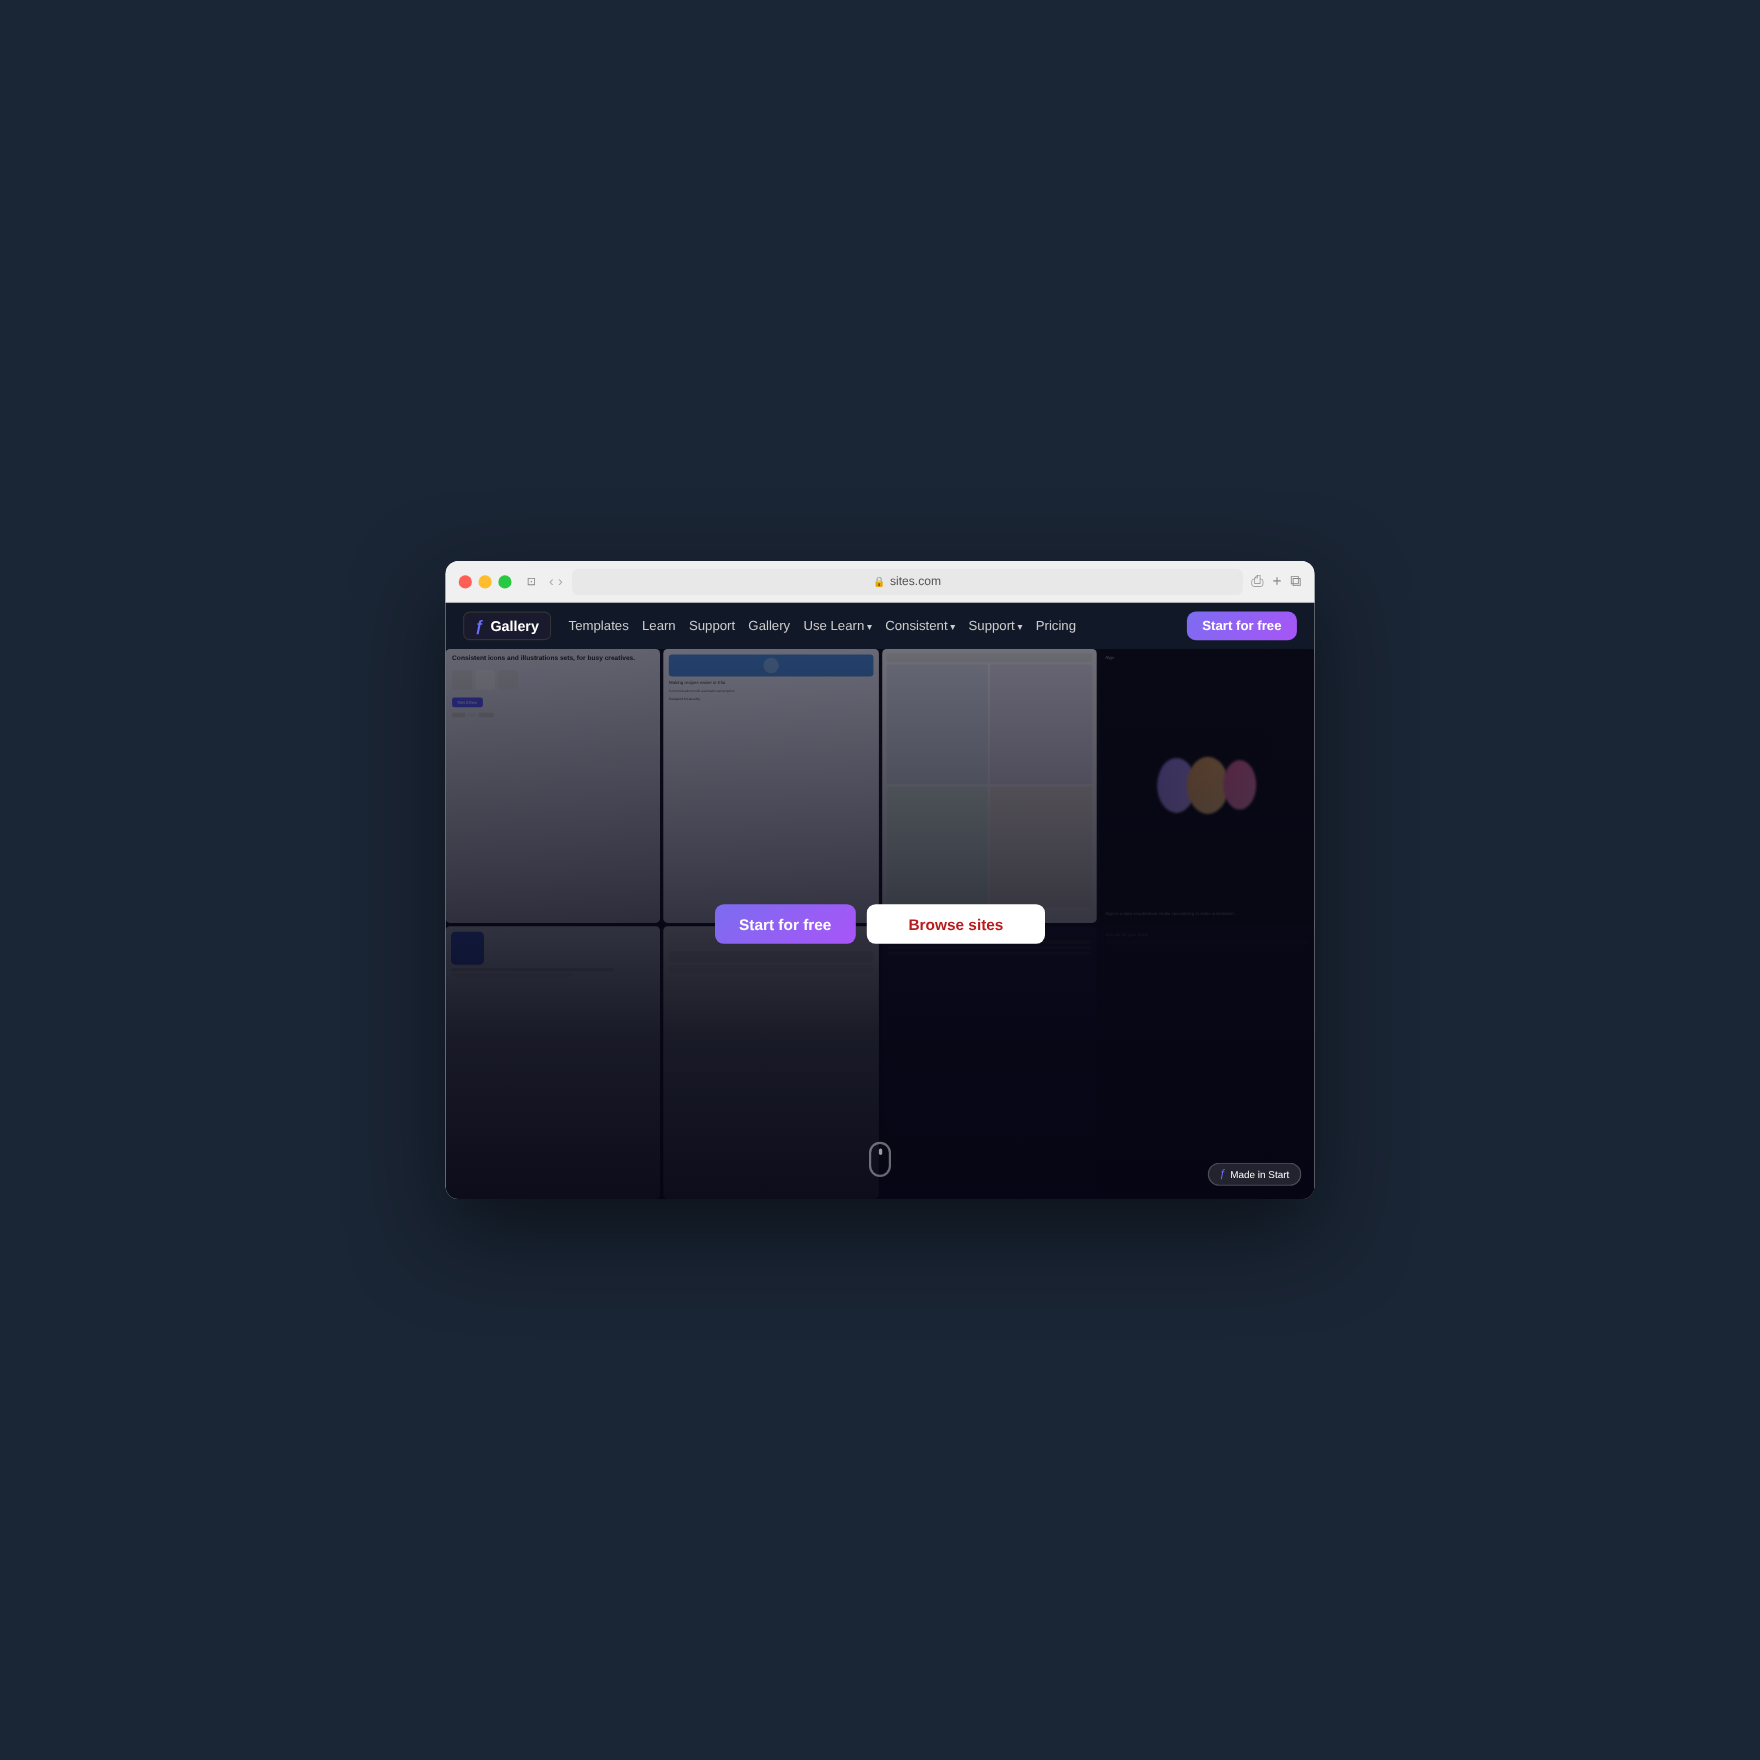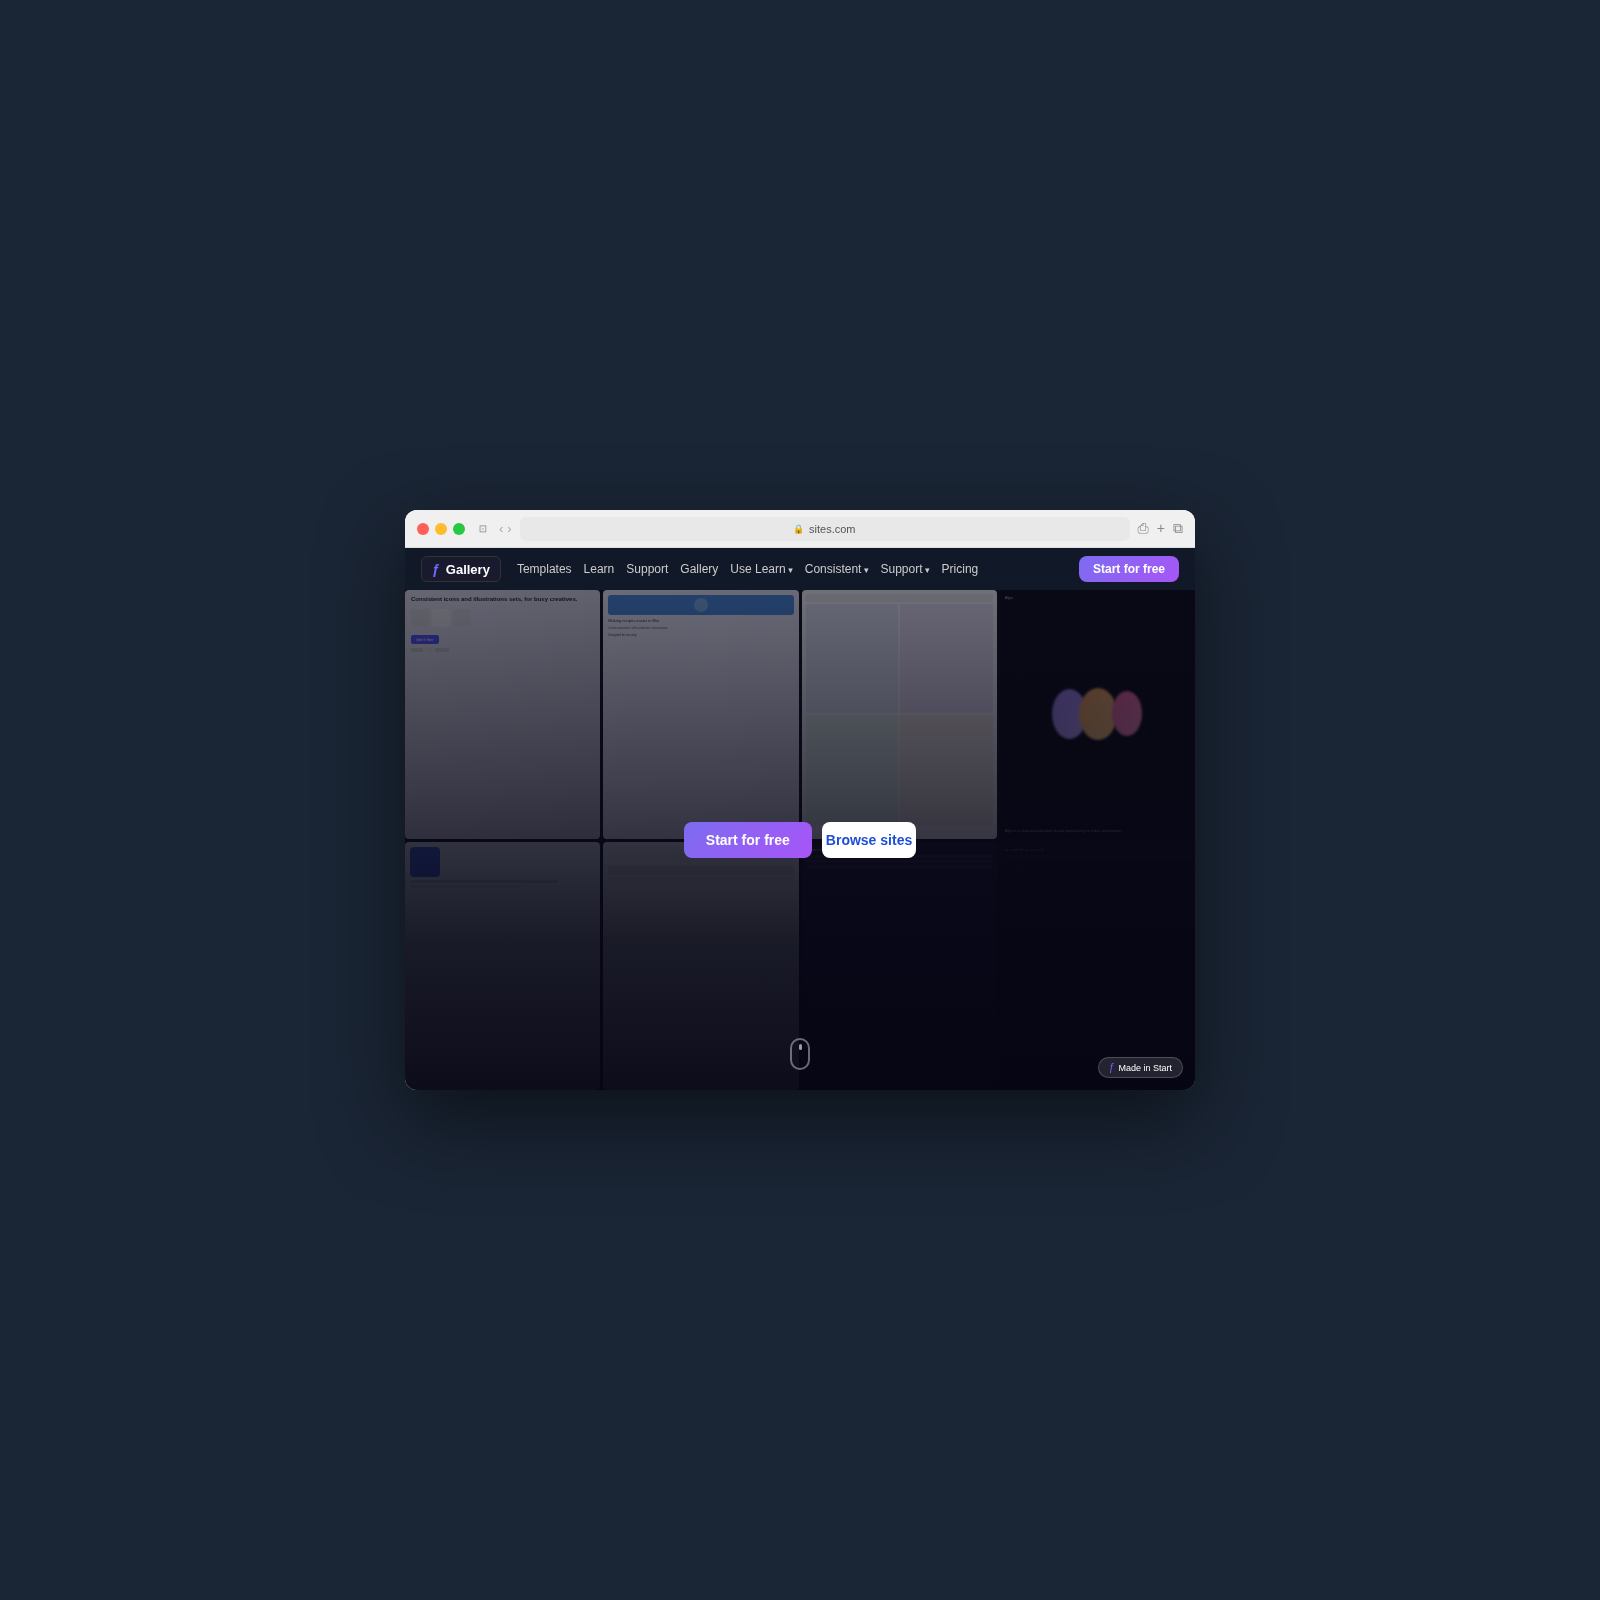--- a/index.html
+++ b/index.html
@@ -237,24 +237,24 @@
       color: #fff;
       border: none;
       border-radius: 8px;
       padding: 10px 22px;
       font-size: 14px;
       font-weight: 600;
       cursor: pointer;
     }
     .btn-browse {
       background: #fff;
-      color: #1d4ed8;
+      color: #b91c1c;
       border: none;
       border-radius: 8px;
-      padding: 10px 4px;
+      padding: 10px 38px;
       font-size: 14px;
       font-weight: 600;
       cursor: pointer;
     }
 
     
     .scroll-indicator {
       position: absolute;
       bottom: 20px;
       left: 50%;

